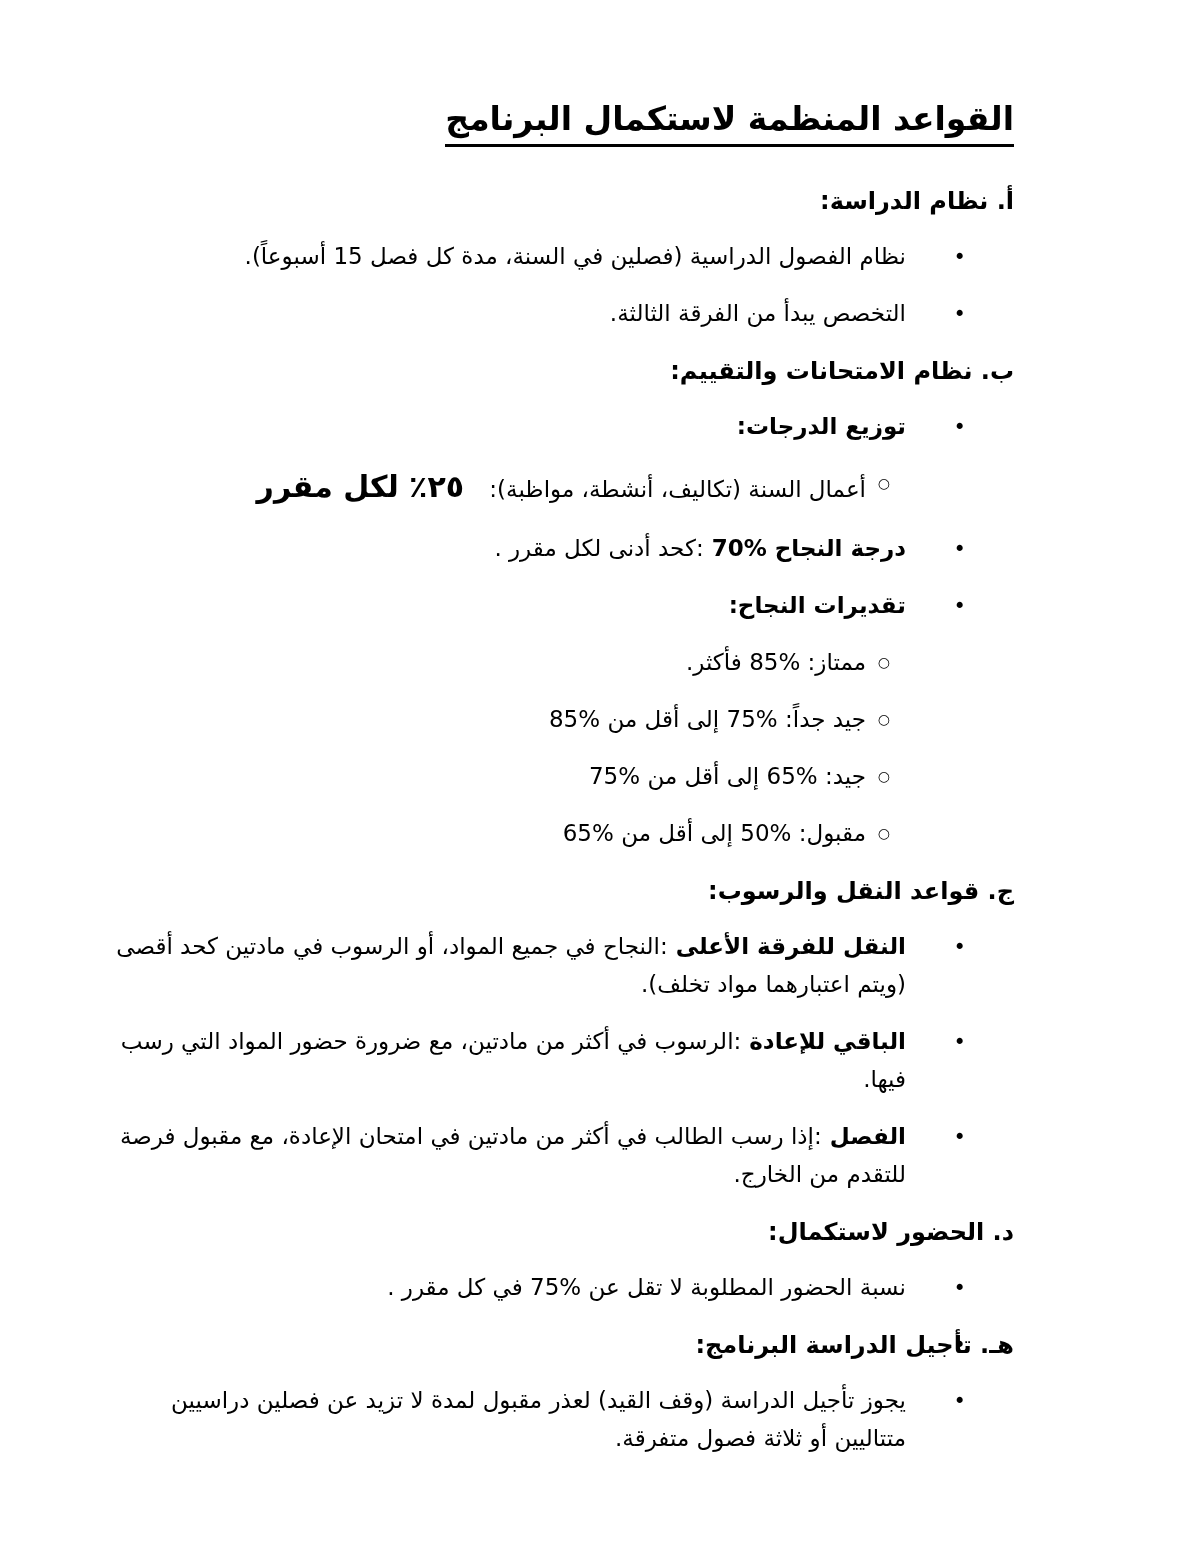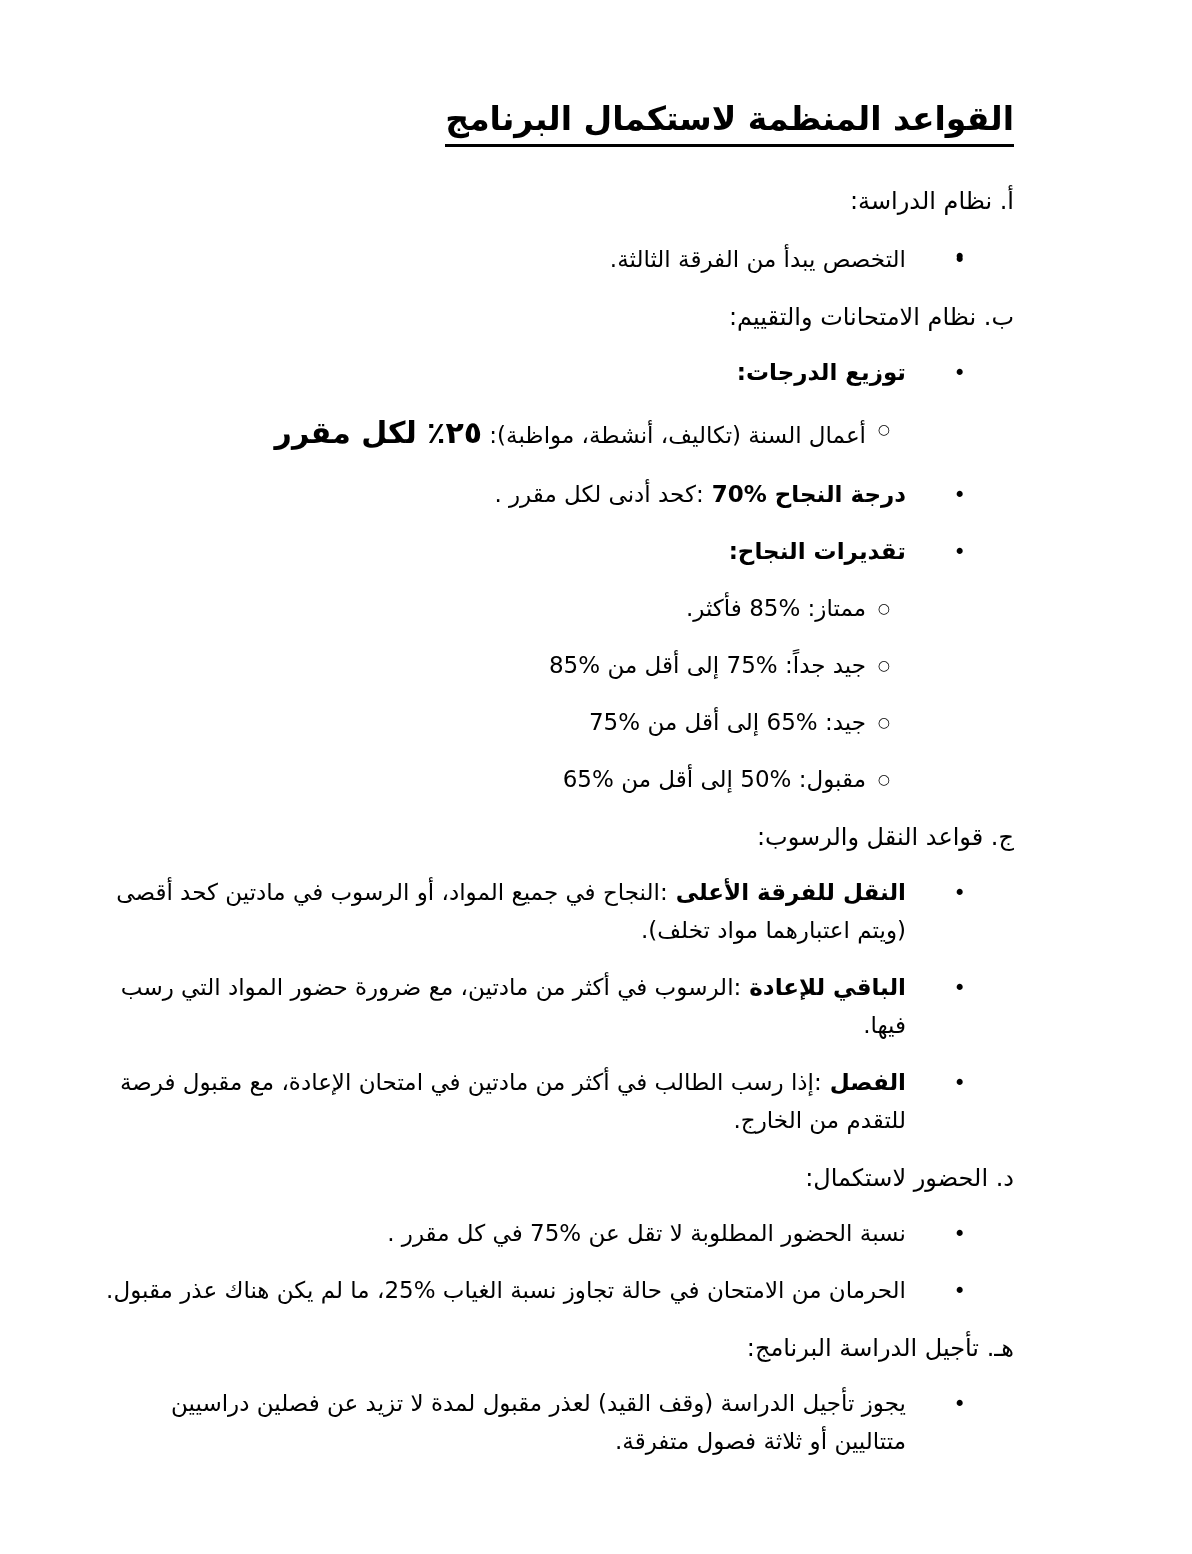--- a/index.html
+++ b/index.html
@@ -24,21 +24,21 @@
     font-size: 33px;
     font-weight: bold;
     line-height: 1.25;
     margin: 12px 0 34px 0;
     border-bottom: 3px solid #000;
     padding-bottom: 5px;
   }
   .section { margin: 0; }
   .sec-heading {
     font-size: 24px;
-    font-weight: normal;
+    font-weight: bold;
     line-height: 40px;
     margin: 0 0 16px 0;
   }
   .li {
     position: relative;
     font-size: 23px;
     line-height: 38px;
     margin: 0 0 19px 0;
   }
   .li.l1 { padding-right: 108px; }
@@ -56,32 +56,32 @@
     top: 0;
     font-size: 14px;
     line-height: 38px;
   }
   .run-normal { font-weight: normal; }
   .run-bold { font-weight: bold; }
   .run-big {
     font-weight: bold;
     font-size: 30px;
     line-height: 46px;
-    margin-right: 0;
+    margin-right: 18px;
   }
 </style>
 </head>
 <body>
 
 <div class="page">
   <h1 class="doc-title">القواعد المنظمة لاستكمال البرنامج</h1>
   <div id="sections">
       <section class="section">
         <h2 class="sec-heading">أ. نظام الدراسة:</h2>
-        <div class="li l1"><span class="marker">•</span></div>
+        <div class="li l1"><span class="marker">•</span><span class="text"><span class="run-normal">نظام الفصول الدراسية (فصلين في السنة، مدة كل فصل 15 أسبوعاً).</span></span></div>
         <div class="li l1"><span class="marker">•</span><span class="text"><span class="run-normal">التخصص يبدأ من الفرقة الثالثة.</span></span></div>
       </section>
       <section class="section">
         <h2 class="sec-heading">ب. نظام الامتحانات والتقييم:</h2>
         <div class="li l1"><span class="marker">•</span><span class="text"><span class="run-bold">توزيع الدرجات:</span></span></div>
         <div class="li l2"><span class="marker">○</span><span class="text"><span class="run-normal">أعمال السنة (تكاليف، أنشطة، مواظبة): </span><span class="run-big">٢٥٪ لكل مقرر</span></span></div>
         <div class="li l1"><span class="marker">•</span><span class="text"><span class="run-bold">درجة النجاح %70 </span><span class="run-normal">:كحد أدنى لكل مقرر .</span></span></div>
         <div class="li l1"><span class="marker">•</span><span class="text"><span class="run-bold">تقديرات النجاح:</span></span></div>
         <div class="li l2"><span class="marker">○</span><span class="text"><span class="run-normal">ممتاز: %85 فأكثر.</span></span></div>
         <div class="li l2"><span class="marker">○</span><span class="text"><span class="run-normal">جيد جداً: %75 إلى أقل من %85</span></span></div>
@@ -90,20 +90,20 @@
       </section>
       <section class="section">
         <h2 class="sec-heading">ج. قواعد النقل والرسوب:</h2>
         <div class="li l1"><span class="marker">•</span><span class="text"><span class="run-bold">النقل للفرقة الأعلى </span><span class="run-normal">:النجاح في جميع المواد، أو الرسوب في مادتين كحد أقصى (ويتم اعتبارهما مواد تخلف).</span></span></div>
         <div class="li l1"><span class="marker">•</span><span class="text"><span class="run-bold">الباقي للإعادة </span><span class="run-normal">:الرسوب في أكثر من مادتين، مع ضرورة حضور المواد التي رسب فيها.</span></span></div>
         <div class="li l1"><span class="marker">•</span><span class="text"><span class="run-bold">الفصل </span><span class="run-normal">:إذا رسب الطالب في أكثر من مادتين في امتحان الإعادة، مع مقبول فرصة للتقدم من الخارج.</span></span></div>
       </section>
       <section class="section">
         <h2 class="sec-heading">د. الحضور لاستكمال:</h2>
         <div class="li l1"><span class="marker">•</span><span class="text"><span class="run-normal">نسبة الحضور المطلوبة لا تقل عن %75 في كل مقرر .</span></span></div>
-        <div class="li l1"><span class="marker">•</span><span class="text"><span class="run-normal">الحرمان من الامتحان في حالة تجاوز نسبة الغياب %25، ما لم يكن هناك عذر مقبول.</span></span></div>
+        <div class="li l1"><span class="marker">•</span></div>
       </section>
       <section class="section">
         <h2 class="sec-heading">هـ. تأجيل الدراسة البرنامج:</h2>
         <div class="li l1"><span class="marker">•</span><span class="text"><span class="run-normal">يجوز تأجيل الدراسة (وقف القيد) لعذر مقبول لمدة لا تزيد عن فصلين دراسيين متتاليين أو ثلاثة فصول متفرقة.</span></span></div>
       </section>
     </div>
 </div>
 
 </body></html>

